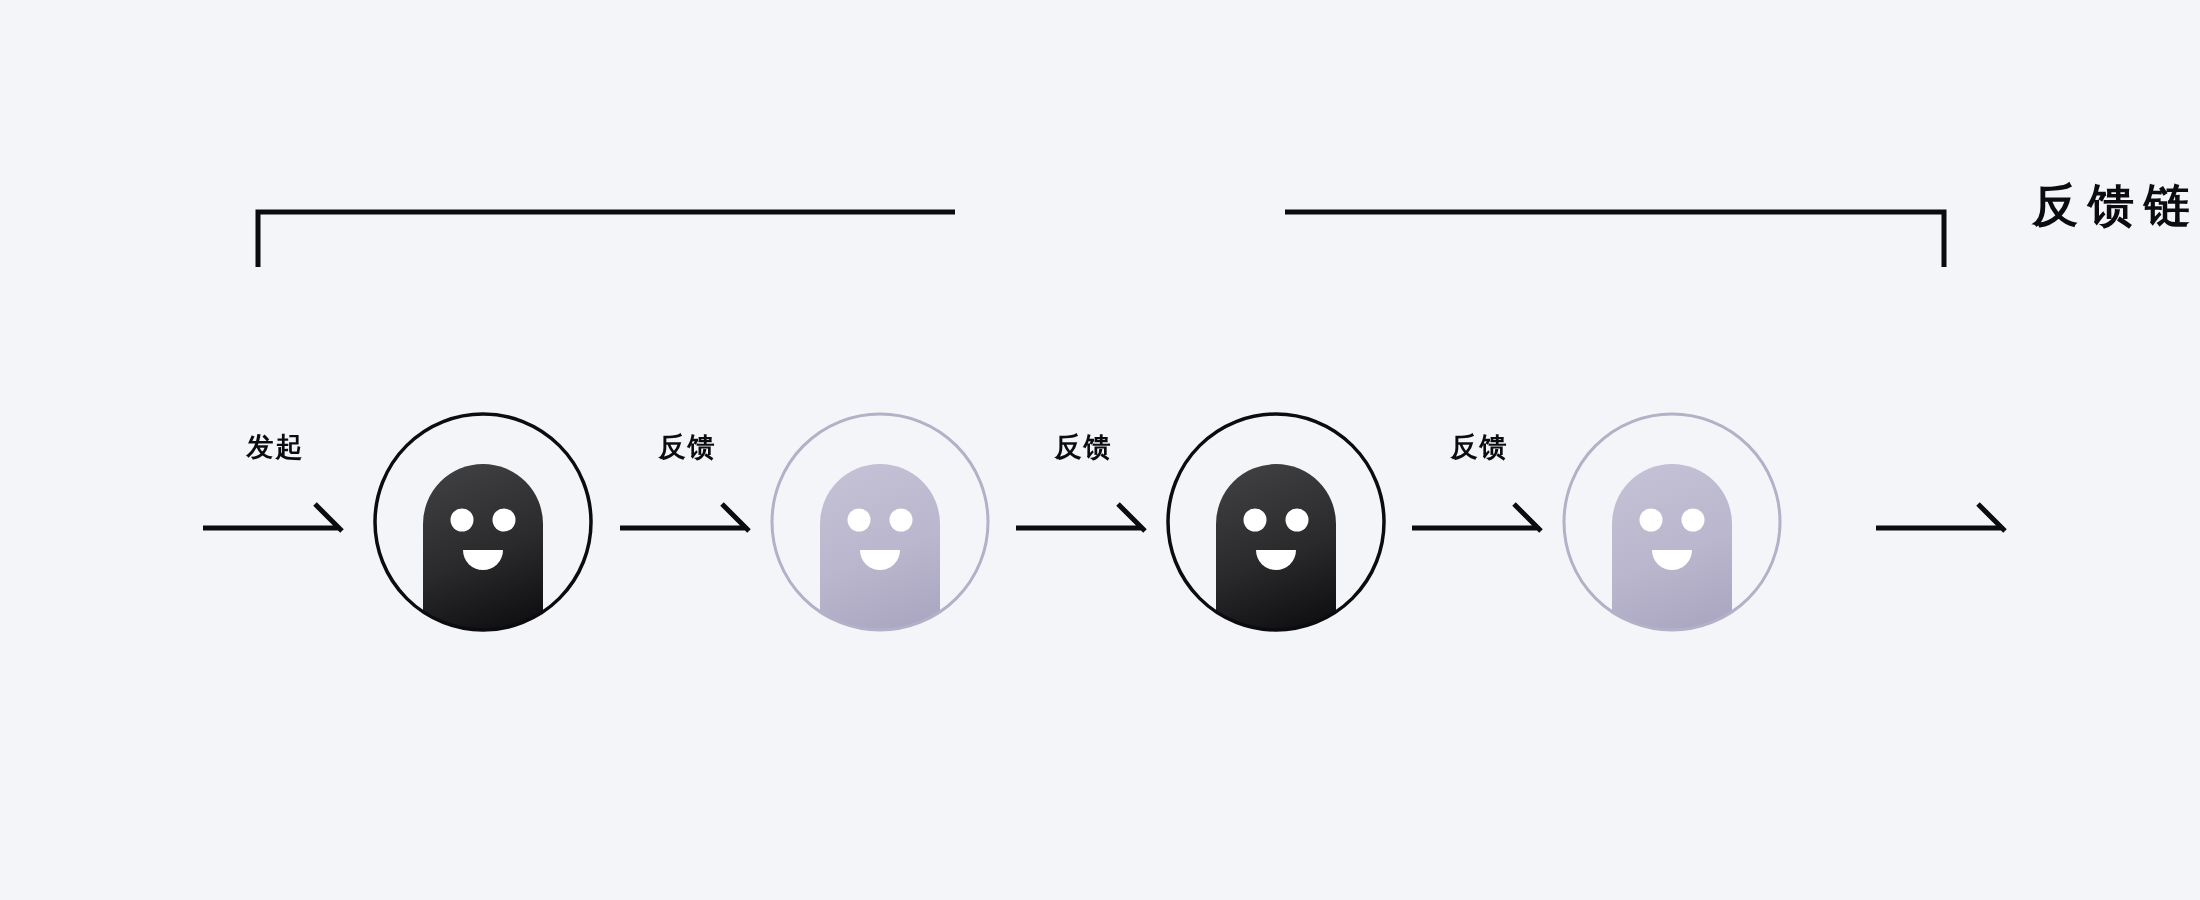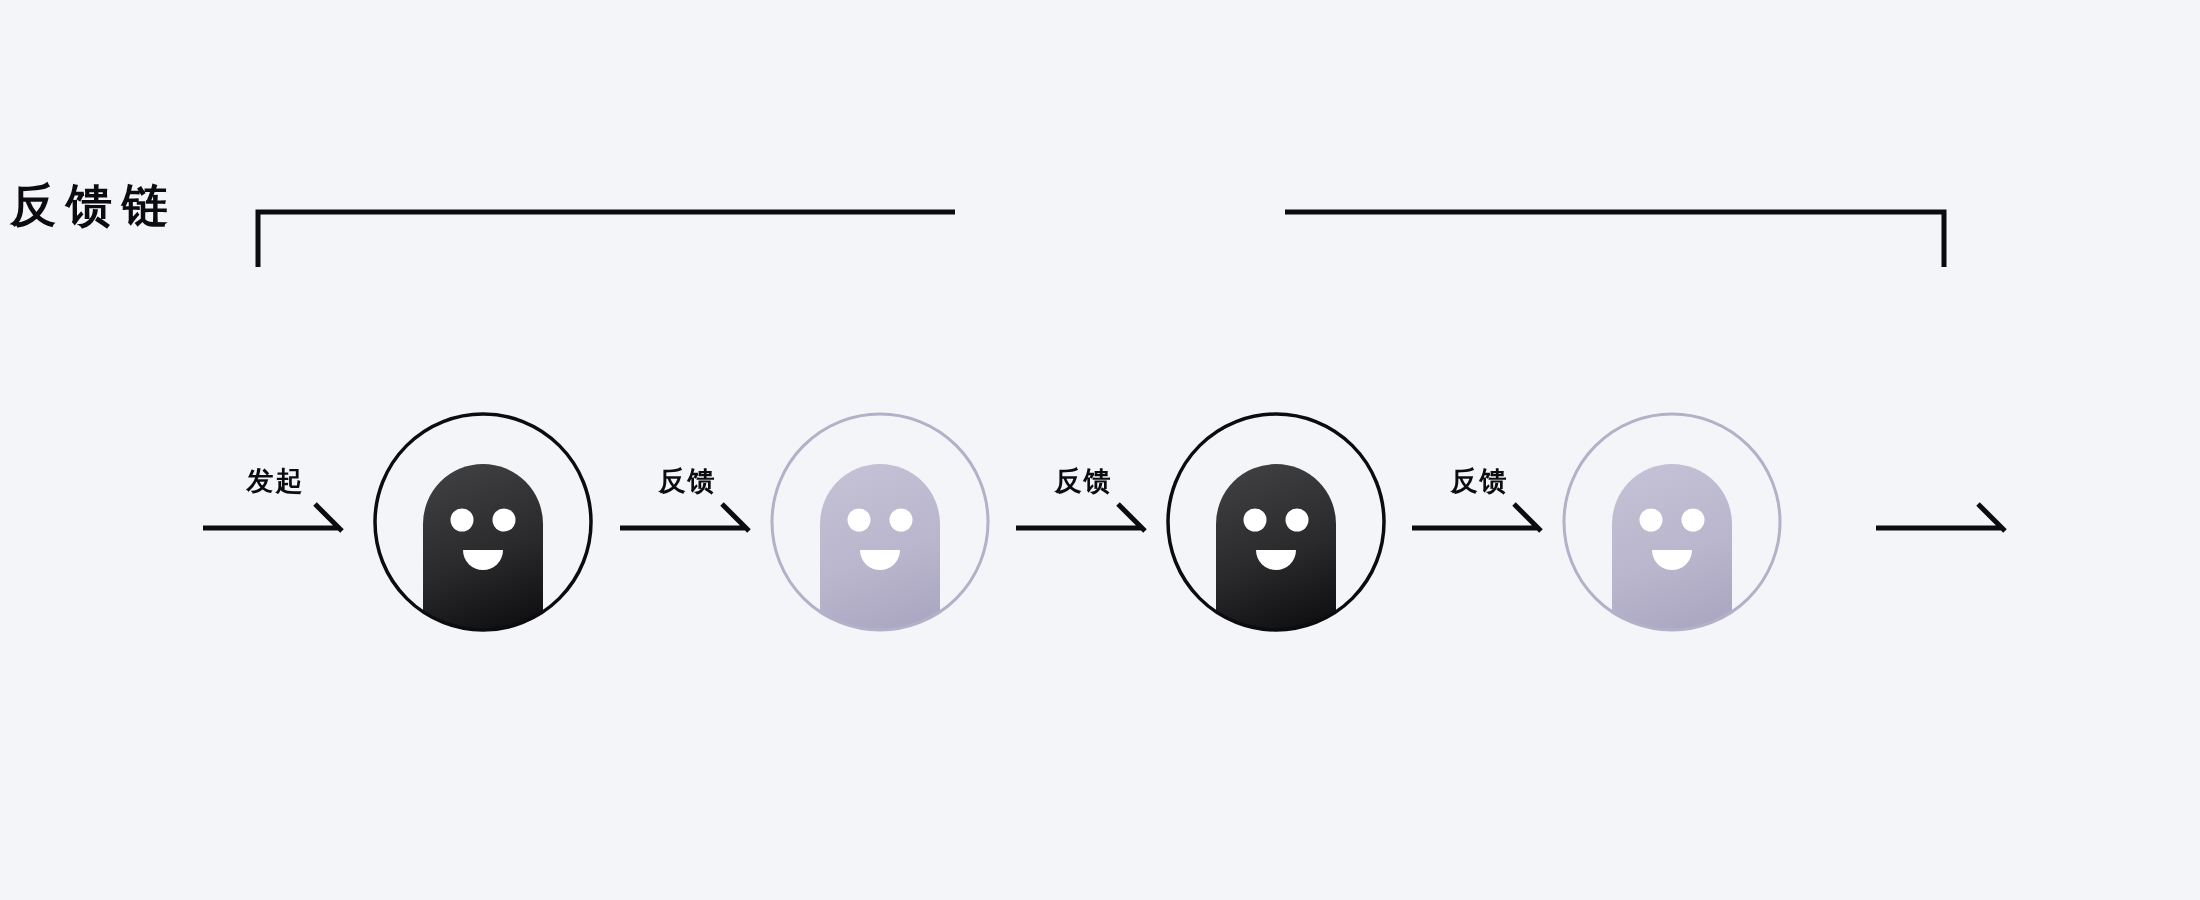--- a/index.html
+++ b/index.html
@@ -26,21 +26,21 @@
     top: 0;
     width: 2200px;
     height: 320px;
     pointer-events: none;
   }
   .title {
     position: absolute;
     left: 0;
     top: 182px;
     width: 2200px;
-    text-align: left;
+    text-align: right;
     font-size: 46px;
     font-weight: 700;
     letter-spacing: 10px;
     color: #0c0c10;
     text-indent: 10px;
     line-height: 1;
   }
   
   .chain {
     position: absolute;
@@ -74,21 +74,20 @@
     top: -62px;
     width: 100%;
     text-align: center;
     font-size: 27px;
     font-weight: 700;
     letter-spacing: 2px;
     color: #0c0c10;
     text-indent: 2px;
     line-height: 1;
     white-space: nowrap;
-    margin-top: 34px;
   }
   .arrow svg { display: block; }
 </style>
 </head>
 <body>
 
 <div id="stage">
 
   <svg class="bracket-layer" viewBox="0 0 2200 320" width="2200" height="320" aria-hidden="true">
     <g stroke="#0c0c10" stroke-width="5" fill="none" stroke-linecap="butt">

